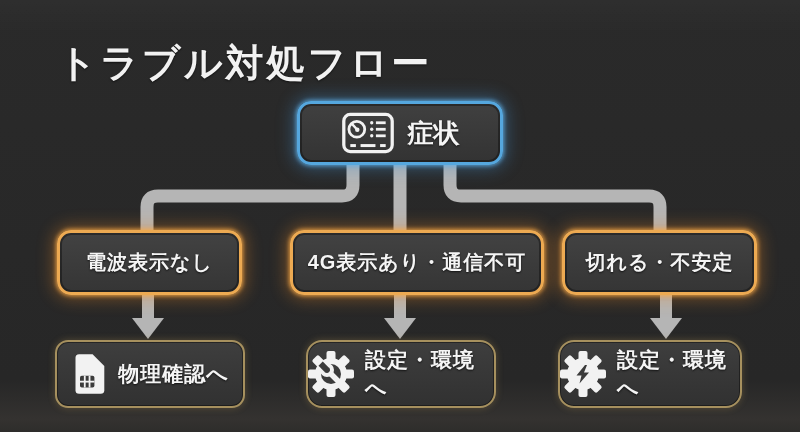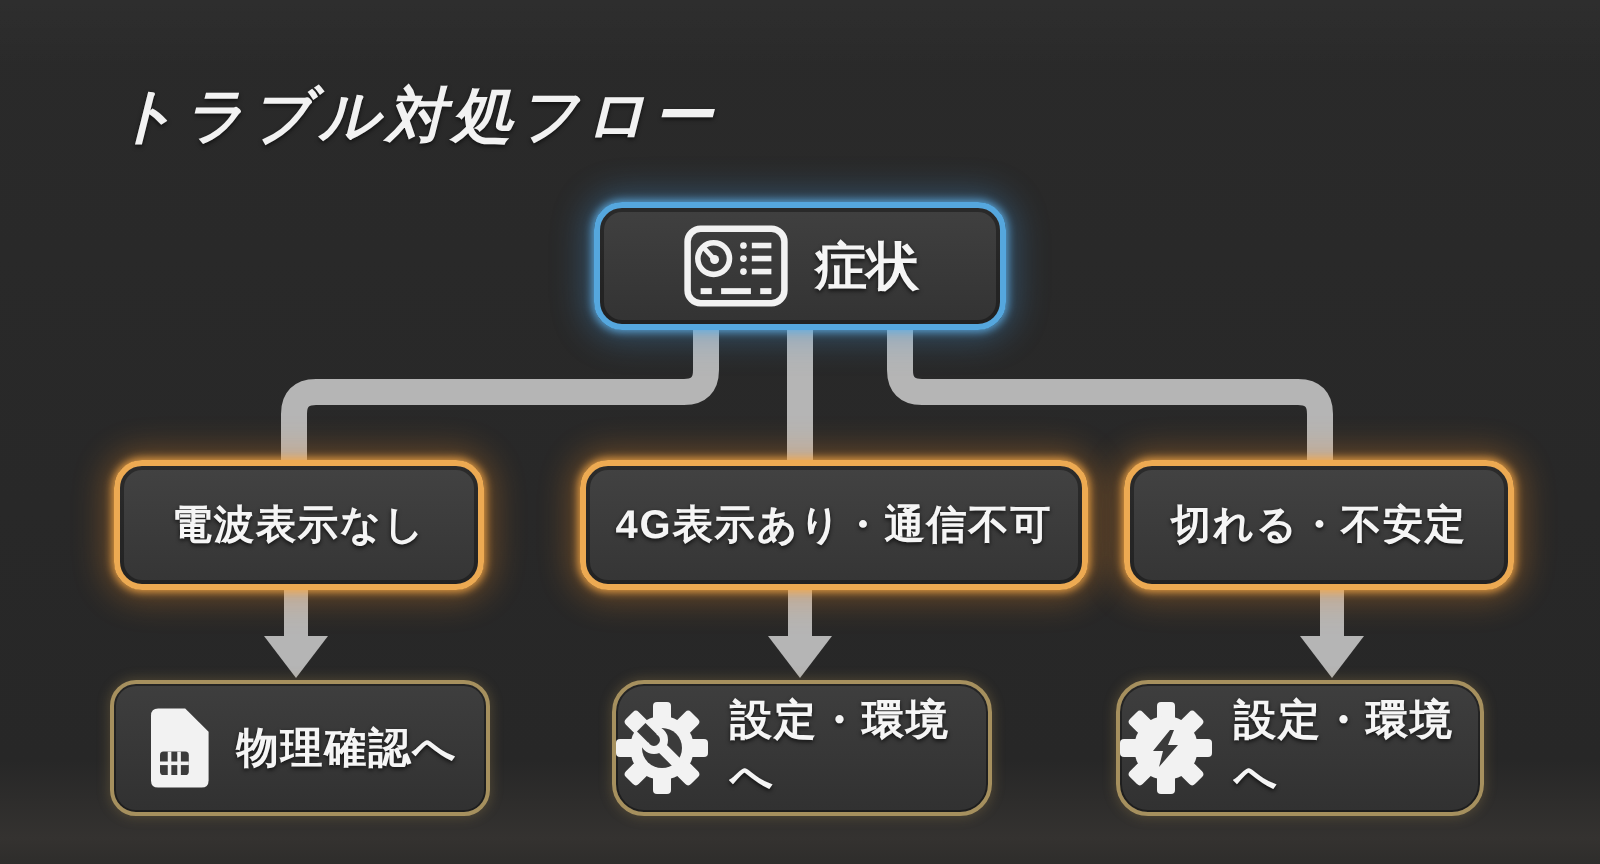--- a/index.html
+++ b/index.html
@@ -7,23 +7,22 @@
     position:relative;width:800px;height:432px;overflow:hidden;
     background:
       linear-gradient(180deg, rgba(255,255,255,0.02) 0%, rgba(255,255,255,0) 8%),
       linear-gradient(180deg, #2a2a2a 0%, #272727 88%, #343230 97%, #2e2d2b 100%),
       #282828;
     font-family:"Liberation Sans","DejaVu Sans",sans-serif;
     color:#f5f5f5;
   }
   .page-title{
     position:absolute;left:58px;top:38px;
-    font-size:30px;font-weight:bold;letter-spacing:3px;color:#f2f2f2;
+    font-size:38px;font-weight:bold;letter-spacing:3px;color:#f2f2f2;
     text-shadow:0 1px 2px rgba(0,0,0,.6);
-    font-style:italic;
   }
   .connectors{position:absolute;left:0;top:0;z-index:1;}
   .node{
     position:absolute;z-index:2;display:flex;align-items:center;justify-content:center;
     box-sizing:border-box;border-radius:14px;
     font-weight:bold;text-shadow:0 1px 2px rgba(0,0,0,.7);
   }
   .root-node{
     left:297px;top:101px;width:206px;height:64px;gap:13px;
     background:linear-gradient(180deg,#404040,#333333);

